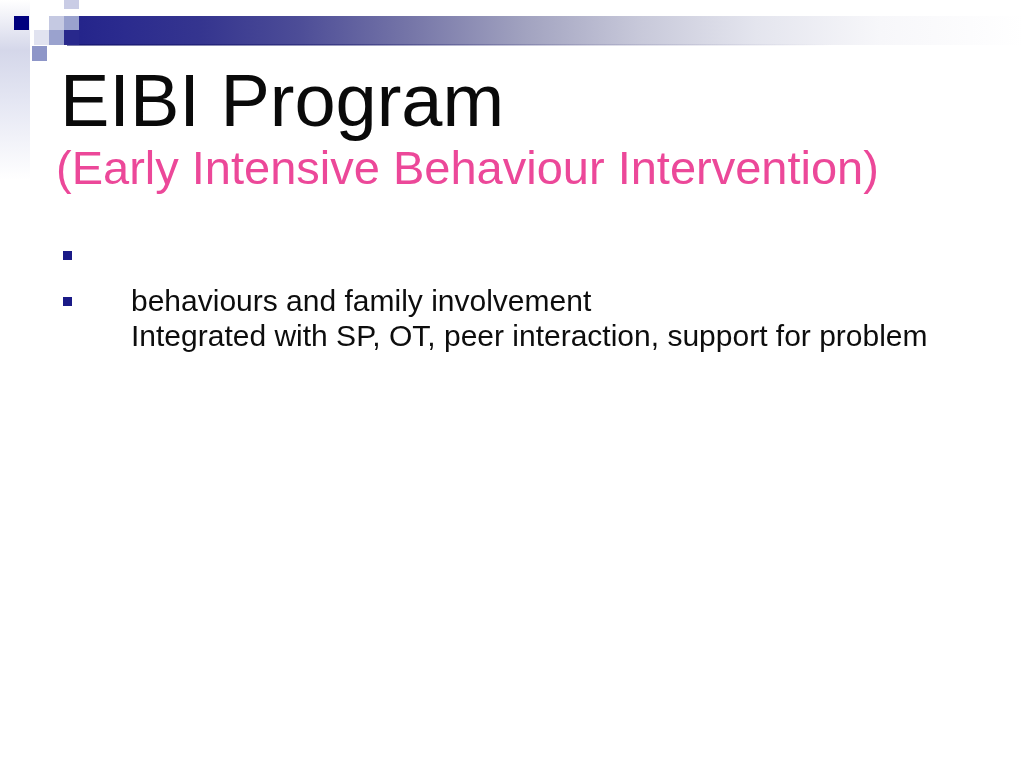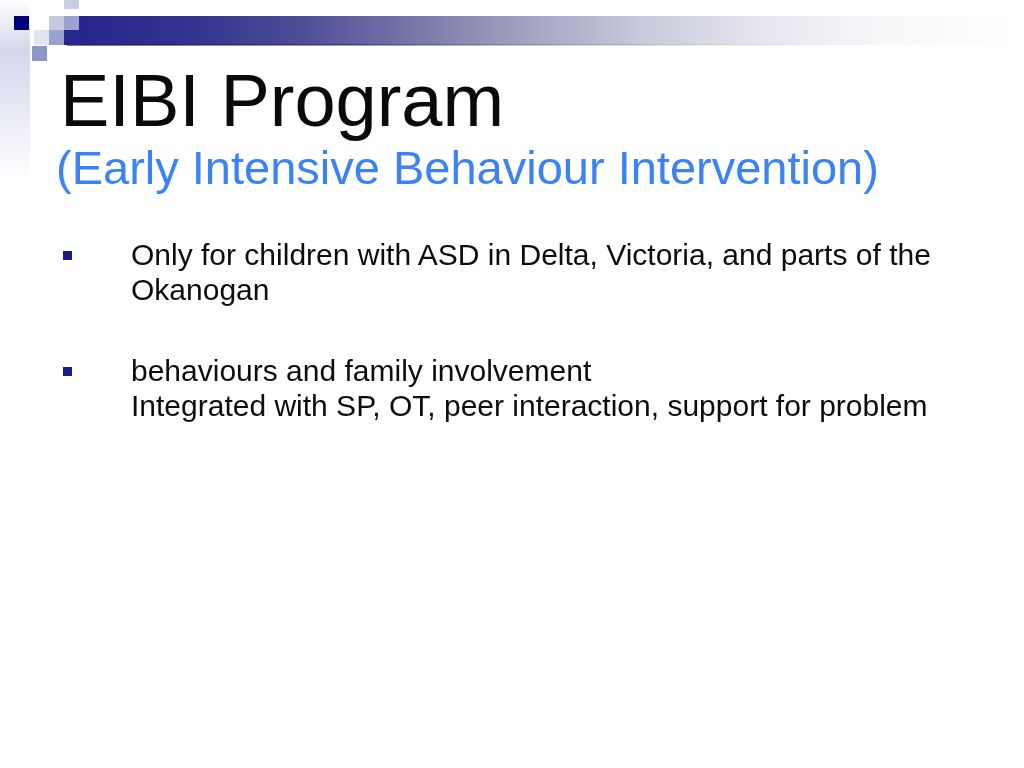--- a/index.html
+++ b/index.html
@@ -69,21 +69,21 @@
     color: #0a0a0a;
     white-space: nowrap;
   }
   .slide-subtitle {
     position: absolute;
     left: 56px; top: 143px;
     margin: 0;
     font-size: 47px;
     line-height: 50px;
     font-weight: normal;
-    color: #3b82f6;
+    color: #ec4899;
     white-space: nowrap;
   }
 
   
   .bullets {
     position: absolute;
     left: 0; top: 237px;
     width: 1024px;
   }
   .bullet-row {
@@ -118,25 +118,20 @@
   <div class="sq sq-vp"></div>
   <div class="sq sq-m2"></div>
   <div class="sq sq-d1"></div>
   <div class="sq sq-m3"></div>
 
   <h1 class="slide-title">EIBI Program</h1>
   <h2 class="slide-subtitle">(Early Intensive Behaviour Intervention)</h2>
 
   <div class="bullets">
 
-    <div class="bullet-row">
-      <span class="bullet-marker"></span>
-      <div class="bullet-line">Only for children with ASD in Delta, Victoria, and parts of the</div>
-      <div class="bullet-line">Okanogan</div>
-    </div>
 
     <div class="bullet-row">
       <span class="bullet-marker"></span>
     </div>
 
     <div class="bullet-row">
       <span class="bullet-marker"></span>
       <div class="bullet-line">behaviours and family involvement</div>
       <div class="bullet-line">Integrated with SP, OT, peer interaction, support for problem</div>
     </div>

